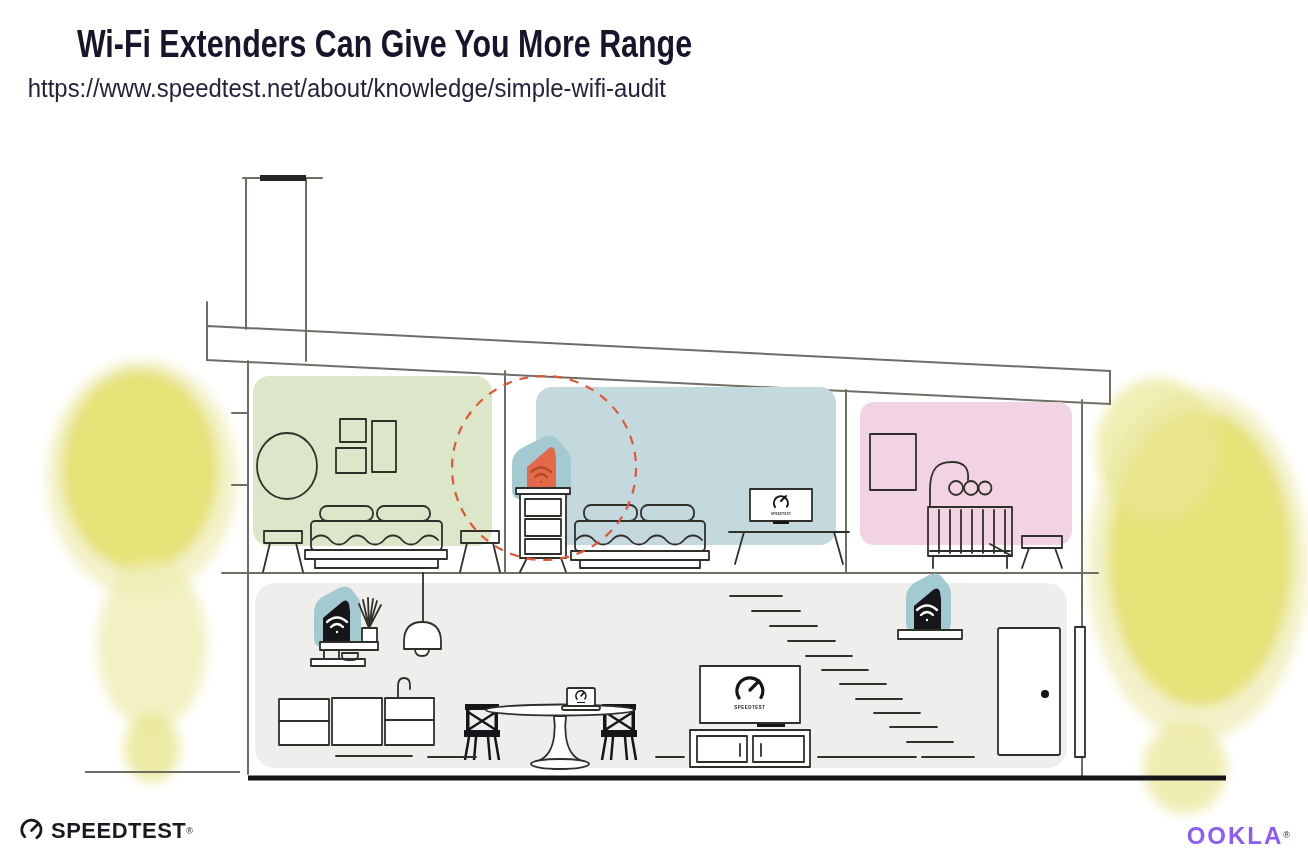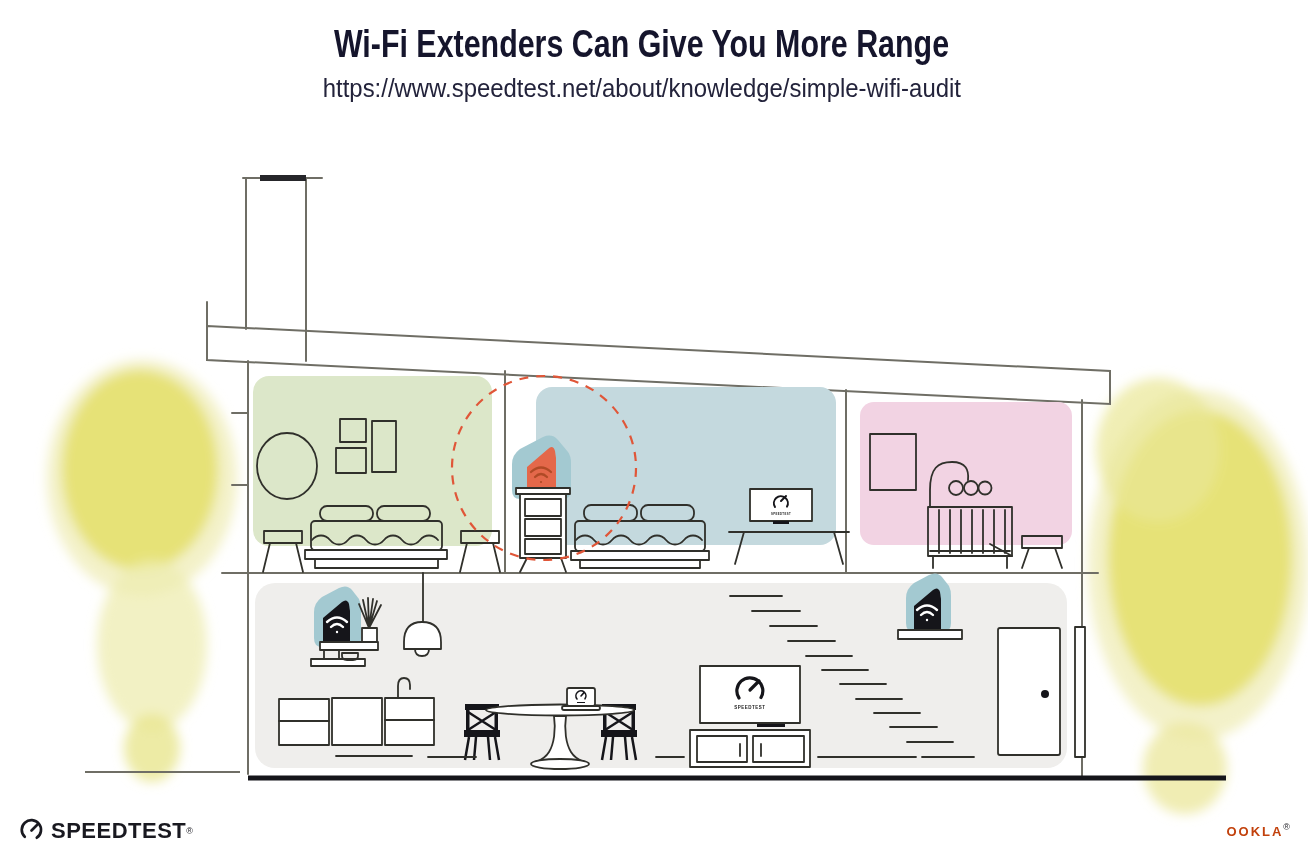--- a/index.html
+++ b/index.html
@@ -1,28 +1,28 @@
 <!DOCTYPE html>
 <html><head>
 <meta charset="utf-8">
 <style>
   html,body{margin:0;padding:0;background:#fff;}
   body{width:1308px;height:861px;position:relative;overflow:hidden;
        font-family:"Liberation Sans",sans-serif;}
-  .header{position:absolute;top:0;left:0;width:1283px;text-align:center;z-index:2;}
+  .header{position:absolute;top:0;left:0;width:1283px;z-index:2;}
   .title{margin:0;margin-top:24px;font-size:38px;font-weight:700;color:#15152c;line-height:1.1;}
   .title .cond{display:inline-block;transform:scaleX(.8);transform-origin:center;white-space:nowrap;}
   .url{margin-top:8px;font-size:26px;font-weight:400;color:#23233b;line-height:1.1;}
   .url .cond{display:inline-block;transform:scaleX(.92);transform-origin:center;white-space:nowrap;}
   .scene{position:absolute;top:0;left:0;z-index:1;}
   .footer-left{position:absolute;left:18px;top:817px;display:flex;align-items:center;z-index:2;}
   .footer-left .word{font-size:22px;font-weight:700;letter-spacing:.5px;color:#191920;margin-left:6px;}
   .footer-left sup,.footer-right sup{font-size:9px;vertical-align:super;color:#191920;}
   .footer-right{position:absolute;right:18px;top:822px;z-index:2;}
-  .footer-right .word{font-size:13px;font-weight:700;letter-spacing:2px;color:#c2410c;text-align:right;}
+  .footer-right .word{font-size:24px;font-weight:700;letter-spacing:2px;color:#8b5cf6;text-align:right;}
   svg text{font-family:"Liberation Sans",sans-serif;}
   .s{stroke:#6f6e65;stroke-width:2;fill:none;stroke-linecap:round;}
   .f{stroke:#30302b;stroke-width:1.8;fill:none;stroke-linecap:round;stroke-linejoin:round;}
   .fw{stroke:#30302b;stroke-width:1.8;fill:#fff;stroke-linecap:round;stroke-linejoin:round;}
   .blk{fill:#15151a;stroke:none;}
 </style>
 </head>
 <body>
 
 <div class="header">

